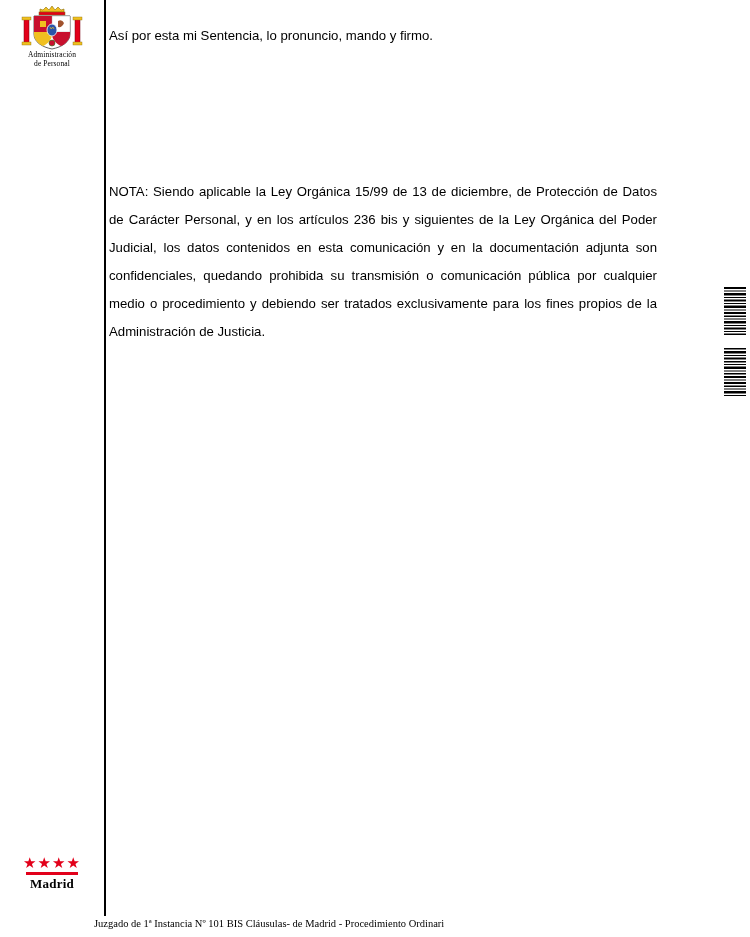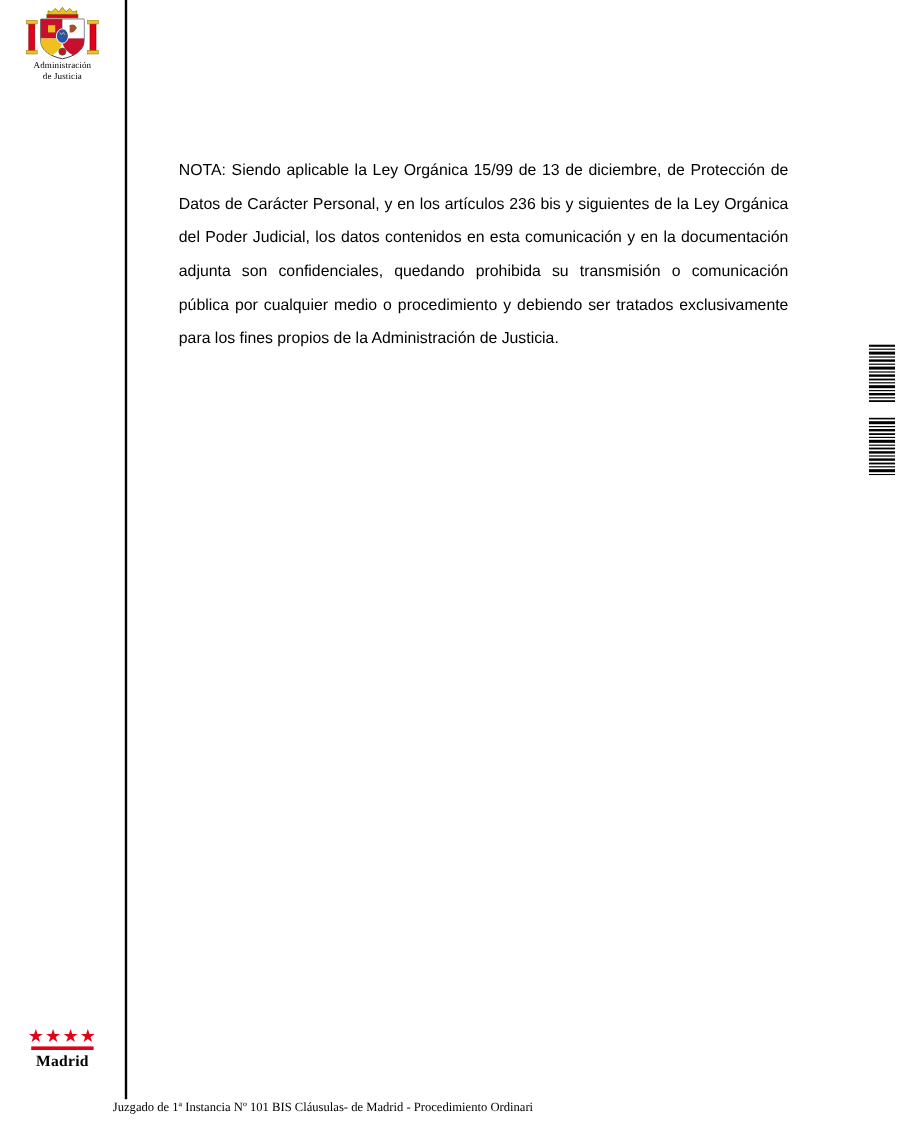--- a/index.html
+++ b/index.html
@@ -88,21 +88,21 @@
     width: 548px;
   }
   .para {
     font-size: 13.2px;
     line-height: 28px;
     text-align: justify;
     margin: 0;
   }
   .p1 { margin-top: 4px; }
   .p2 { margin-top: 22px; }
-  .p3 { margin-top: 128px; margin-left: 40px; }
+  .p3 { margin-top: 128px; }
 
   
   .footer {
     position: absolute;
     left: 94px;
     top: 918px;
     font-family: "Liberation Serif", serif;
     font-size: 10.5px;
     color: #000;
     white-space: nowrap;
@@ -158,33 +158,34 @@
 
         <path d="M38 17 q4 -2 6 2 q-2 5 -6 4 z" fill="#a0522d"></path>
 
         <circle cx="32" cy="39" r="3" fill="#c8102e" stroke="#1f7a1f" stroke-width="0.6"></circle>
 
         <ellipse cx="32" cy="26" rx="5" ry="6" fill="#2a54a8" stroke="#ffffff" stroke-width="0.8"></ellipse>
         <path d="M30 23 l1.2 2 l1.6 -2 l1.2 2" stroke="#f0c020" stroke-width="0.7" fill="none"></path>
       </svg>
     </span>
     <div class="admin-line1">Administración</div>
-    <div class="admin-line2">de Justicia</div>
+    <div class="admin-line2">de Personal</div>
   </div>
 
   <div class="madrid-wrap">
     <div class="madrid-stars">★★★★</div>
     <div class="madrid-bar"></div>
     <div class="madrid-word">Madrid</div>
   </div>
 </div>
 
 <div class="vrule"></div>
 
 <div class="main">
+  <p class="para p2">Así por esta mi Sentencia, lo pronuncio, mando y firmo.</p>
   <p class="para p3">NOTA: Siendo aplicable la Ley Orgánica 15/99 de 13 de diciembre, de Protección de Datos de Carácter Personal, y en los artículos 236 bis y siguientes de la Ley Orgánica del Poder Judicial, los datos contenidos en esta comunicación y en la documentación adjunta son confidenciales, quedando prohibida su transmisión o comunicación pública por cualquier medio o procedimiento y debiendo ser tratados exclusivamente para los fines propios de la Administración de Justicia.</p>
 </div>
 
 <div class="footer">Juzgado de 1ª Instancia Nº 101 BIS Cláusulas- de Madrid - Procedimiento Ordinari</div>
 
 <div class="right-col">
 
   <span class="barcode barcode-1">
     <svg width="22" height="48" viewBox="0 0 22 48" xmlns="http://www.w3.org/2000/svg">
       <g fill="#000">

